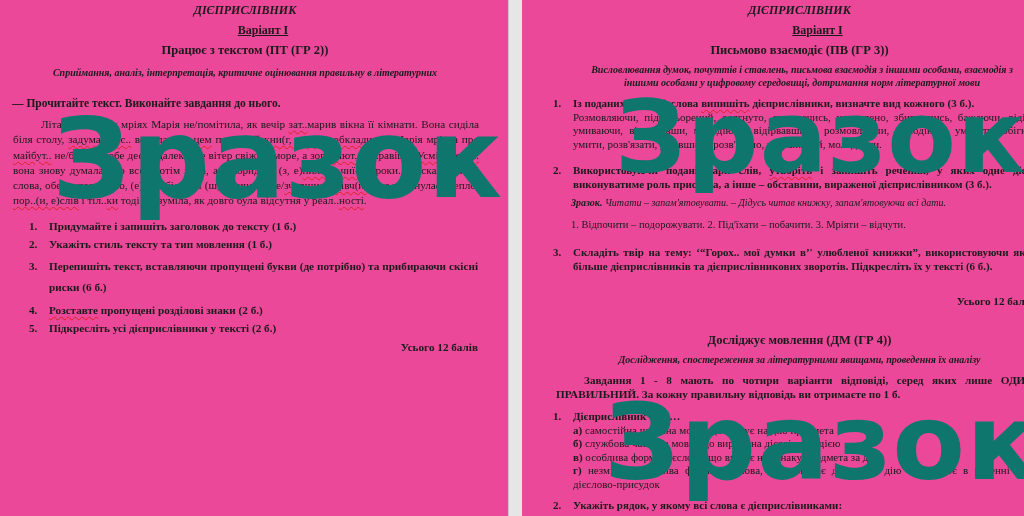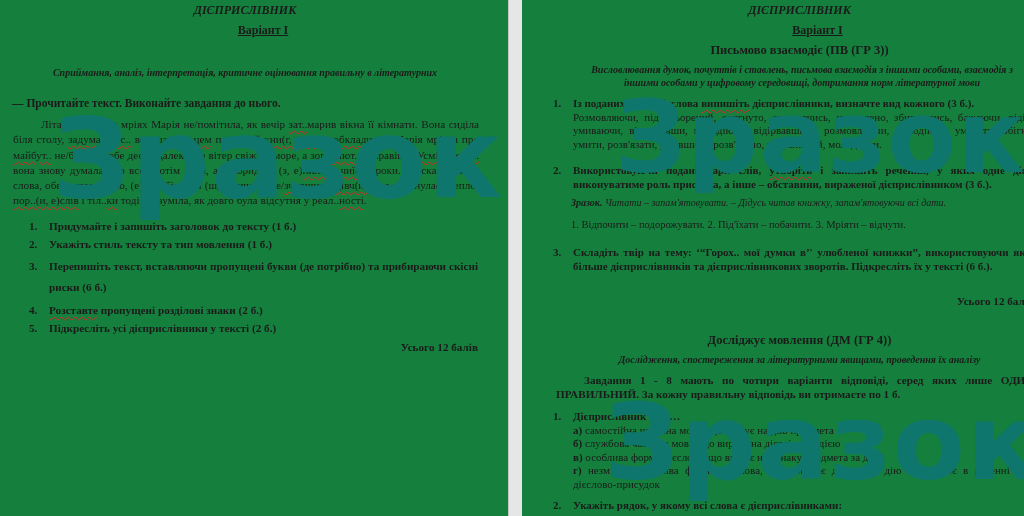--- a/index.html
+++ b/index.html
@@ -3,21 +3,21 @@
 <meta charset="utf-8">
 <style>
   html, body { margin: 0; padding: 0; }
   body {
     width: 1024px; height: 516px; overflow: hidden; position: relative;
     background: #ffffff;
     font-family: "Liberation Serif", serif;
     color: #1a1a1a;
   }
   .page {
-    position: absolute; top: 0; height: 516px; background: #15803d; overflow: hidden;
+    position: absolute; top: 0; height: 516px; background: #ec4899; overflow: hidden;
   }
   #page-left { left: 0; width: 508px; }
   #page-right { left: 522px; width: 502px; }
   .gutter {
     position: absolute; top: 0; left: 508px; width: 14px; height: 516px;
     background: #e6e6e6; border-left: 1px solid #c8c8c8; box-sizing: border-box;
   }
   .doc-title { position: absolute; font-weight: bold; font-style: italic; font-size: 12px; text-align: center; }
   .variant { position: absolute; font-weight: bold; font-size: 12px; text-decoration: underline; text-align: center; margin-left: 18px; }
   .section-title { position: absolute; font-weight: bold; font-size: 12.5px; text-align: center; }
@@ -42,20 +42,21 @@
     position: absolute; font-family: "DejaVu Sans", sans-serif; font-weight: bold;
     color: #0f766e; letter-spacing: 1px; line-height: 1; white-space: nowrap; pointer-events: none;
   }
 </style>
 </head>
 <body>
 
 <div class="page" id="page-left">
   <div class="doc-title" style="left:0;width:490px;top:3px;">ДІЄПРИСЛІВНИК</div>
   <div class="variant" style="left:0;width:490px;top:23px;">Варіант І</div>
+  <div class="section-title" style="left:0;width:490px;top:43px;">Працює з текстом (ПТ (ГР 2))</div>
   <div class="section-sub" style="left:20px;width:450px;top:66px;">
     <div>Сприймання, аналіз, інтерпретація, критичне оцінювання правильну в літературних</div>
   </div>
   <div class="instruction" style="left:12px;top:97px;">— Прочитайте текст. Виконайте завдання до нього.</div>
 
   <div class="para" style="left:13px;width:466px;top:117px;">
     <span>Літаюч.. в своїх мріях Марія не/помітила, як вечір </span><span class="sp">зат..</span><span>марив вікна її кімнати. Вона сиділа</span>
     <span>біля столу, </span><span class="sp">задумавшис..</span><span> водила </span><span class="sp">пал..цем</span><span> по старій </span><span class="sp">кни(г, ш)одне</span><span> </span><span class="sp">обкладинці</span><span>. Марія мріяла про</span>
     <span class="sp">майбут..</span><span> не/бачила себе десь.. далеко, де </span><span>вітер свіжне</span><span>, море, а зорі </span><span class="sp">сяют..</span><span> яскравіше.</span>
     <span class="sp">Усміхаючис..</span><span> вона знову думала про все. Потім вона, а у коридоні (з, е)</span><span class="sp">нилися</span><span> </span><span class="sp">чиїс..</span><span> кроки.</span>

